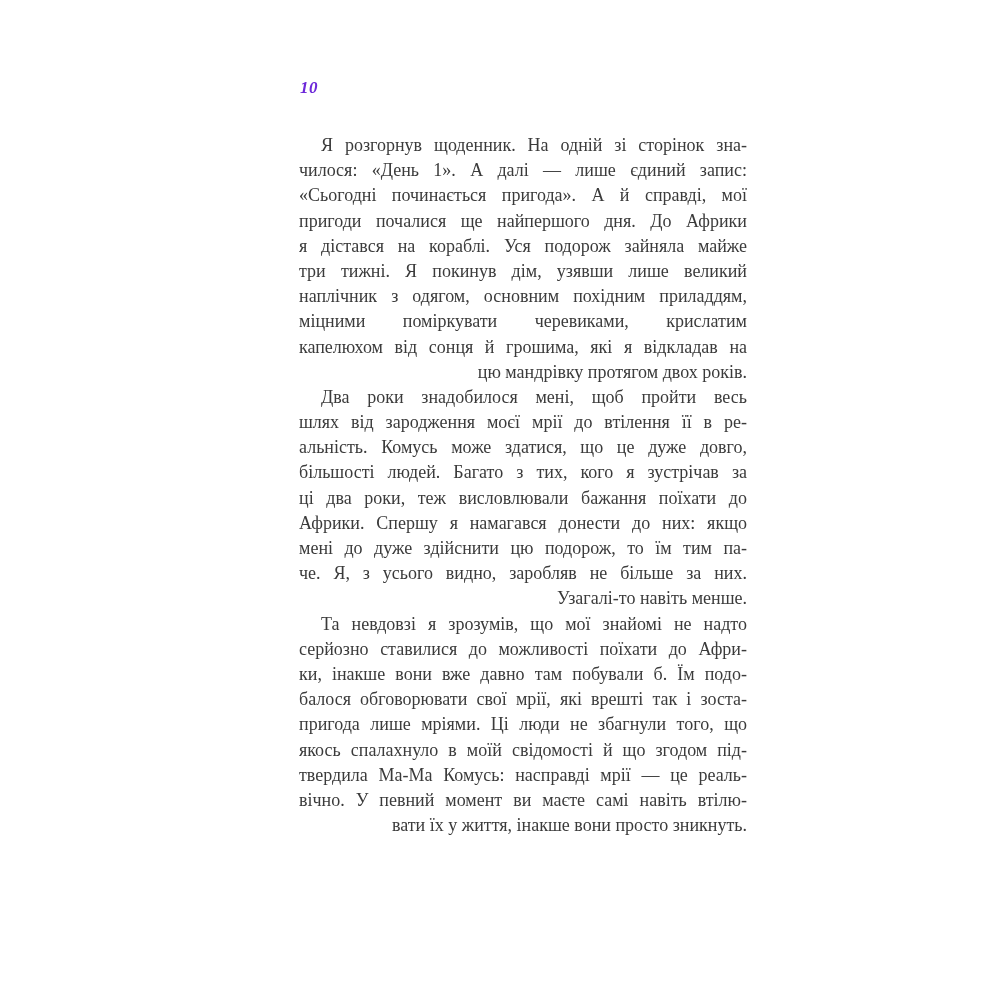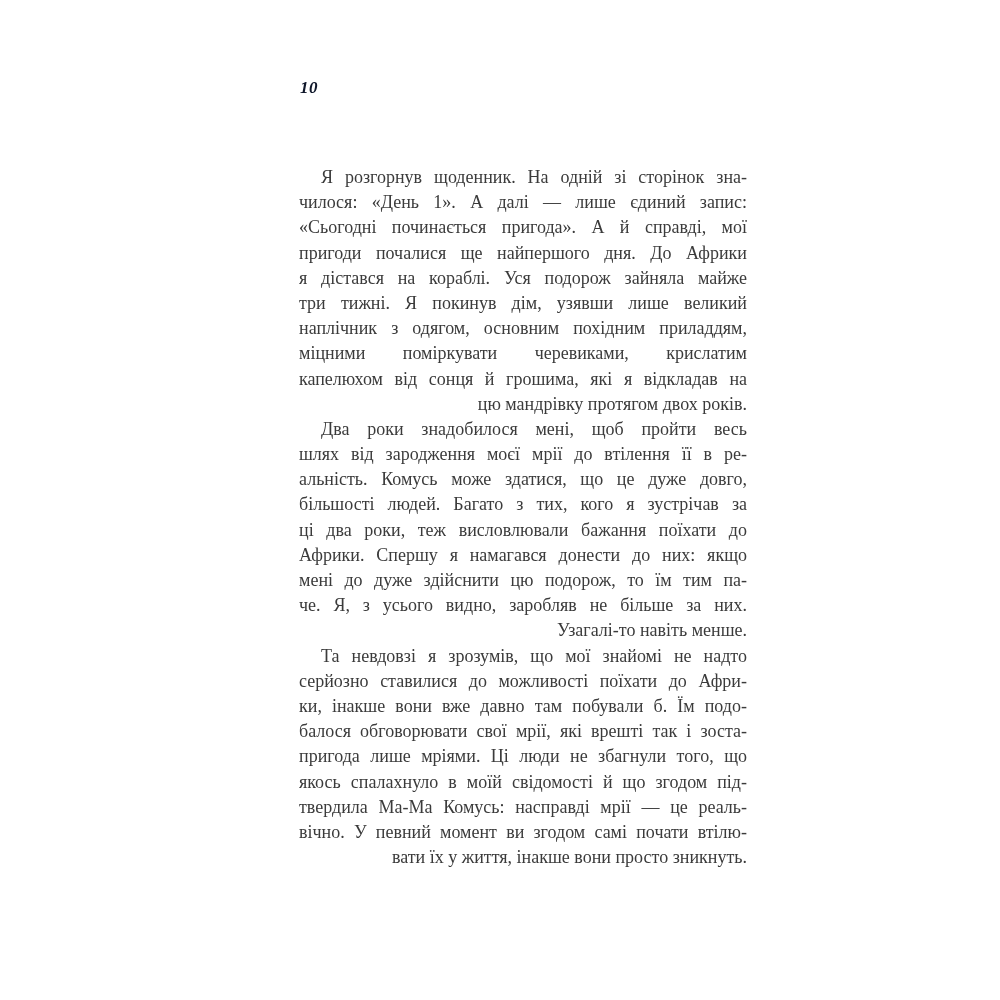--- a/index.html
+++ b/index.html
@@ -48,22 +48,22 @@
   }
   .line.end {
     text-align: right;
     text-align-last: auto;
   }
 </style>
 </head>
 <body style="background: rgb(255, 255, 255);">
 
 <div class="page">
-  <div class="page-number" style="color: #0f172a;">10</div>
-  <div class="text-block" style="color: rgb(59, 59, 59); margin-top: 32px;">
+  <div class="page-number" style="color: #6d28d9;">10</div>
+  <div class="text-block" style="color: rgb(59, 59, 59);">
       <div class="line indent">Я розгорнув щоденник. На одній зі сторінок зна-</div>
       <div class="line">чилося: «День 1». А далі — лише єдиний запис:</div>
       <div class="line">«Сьогодні починається пригода». А й справді, мої</div>
       <div class="line">пригоди почалися ще найпершого дня. До Африки</div>
       <div class="line">я дістався на кораблі. Уся подорож зайняла майже</div>
       <div class="line">три тижні. Я покинув дім, узявши лише великий</div>
       <div class="line">наплічник з одягом, основним похідним приладдям,</div>
       <div class="line">міцними поміркувати черевиками, крислатим</div>
       <div class="line">капелюхом від сонця й грошима, які я відкладав на</div>
       <div class="line end">цю мандрівку протягом двох років.</div>
@@ -76,16 +76,16 @@
       <div class="line">мені до дуже здійснити цю подорож, то їм тим па-</div>
       <div class="line">че. Я, з усього видно, заробляв не більше за них.</div>
       <div class="line end">Узагалі-то навіть менше.</div>
       <div class="line indent">Та невдовзі я зрозумів, що мої знайомі не надто</div>
       <div class="line">серйозно ставилися до можливості поїхати до Афри-</div>
       <div class="line">ки, інакше вони вже давно там побували б. Їм подо-</div>
       <div class="line">балося обговорювати свої мрії, які врешті так і зоста-</div>
       <div class="line">пригода лише мріями. Ці люди не збагнули того, що</div>
       <div class="line">якось спалахнуло в моїй свідомості й що згодом під-</div>
       <div class="line">твердила Ма-Ма Комусь: насправді мрії — це реаль-</div>
-      <div class="line">вічно. У певний момент ви згодом самі почати втілю-</div>
+      <div class="line">вічно. У певний момент ви маєте самі навіть втілю-</div>
       <div class="line end">вати їх у життя, інакше вони просто зникнуть.</div>
     </div>
 </div>
 
 </body></html>

